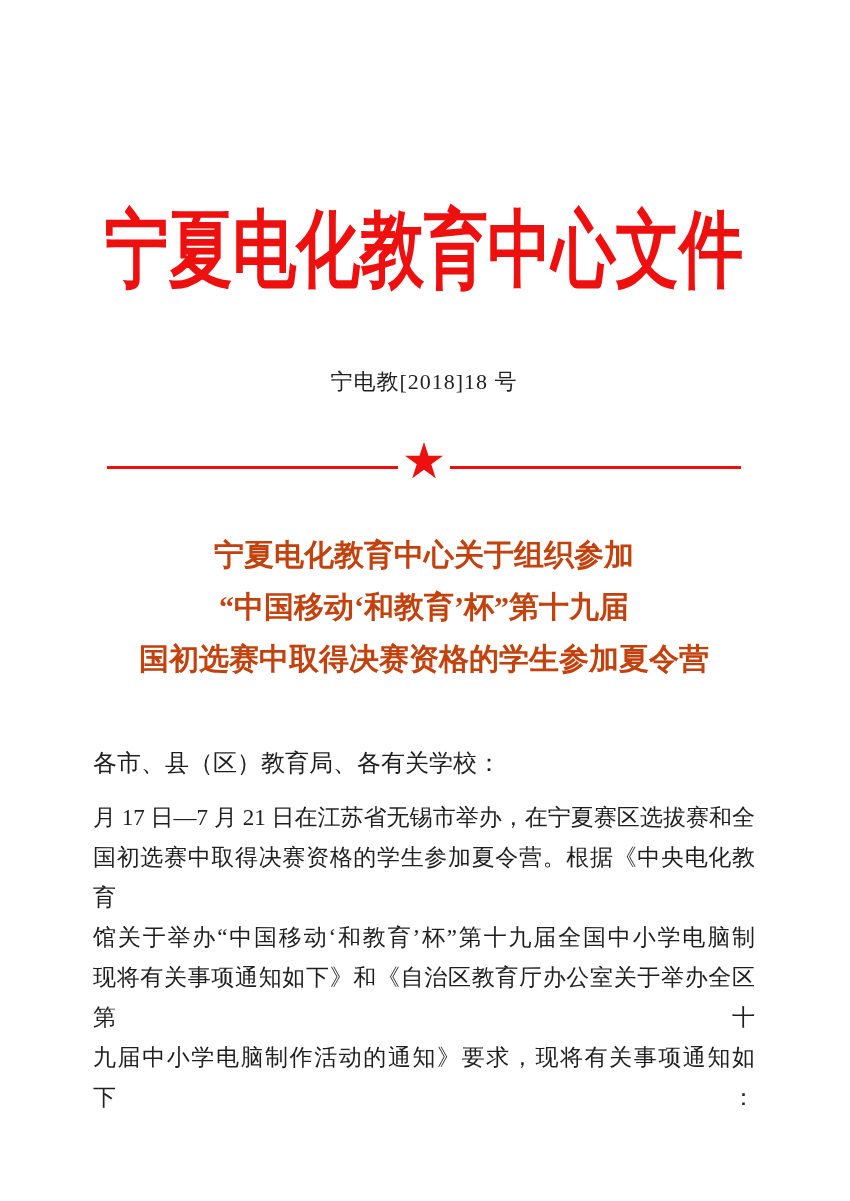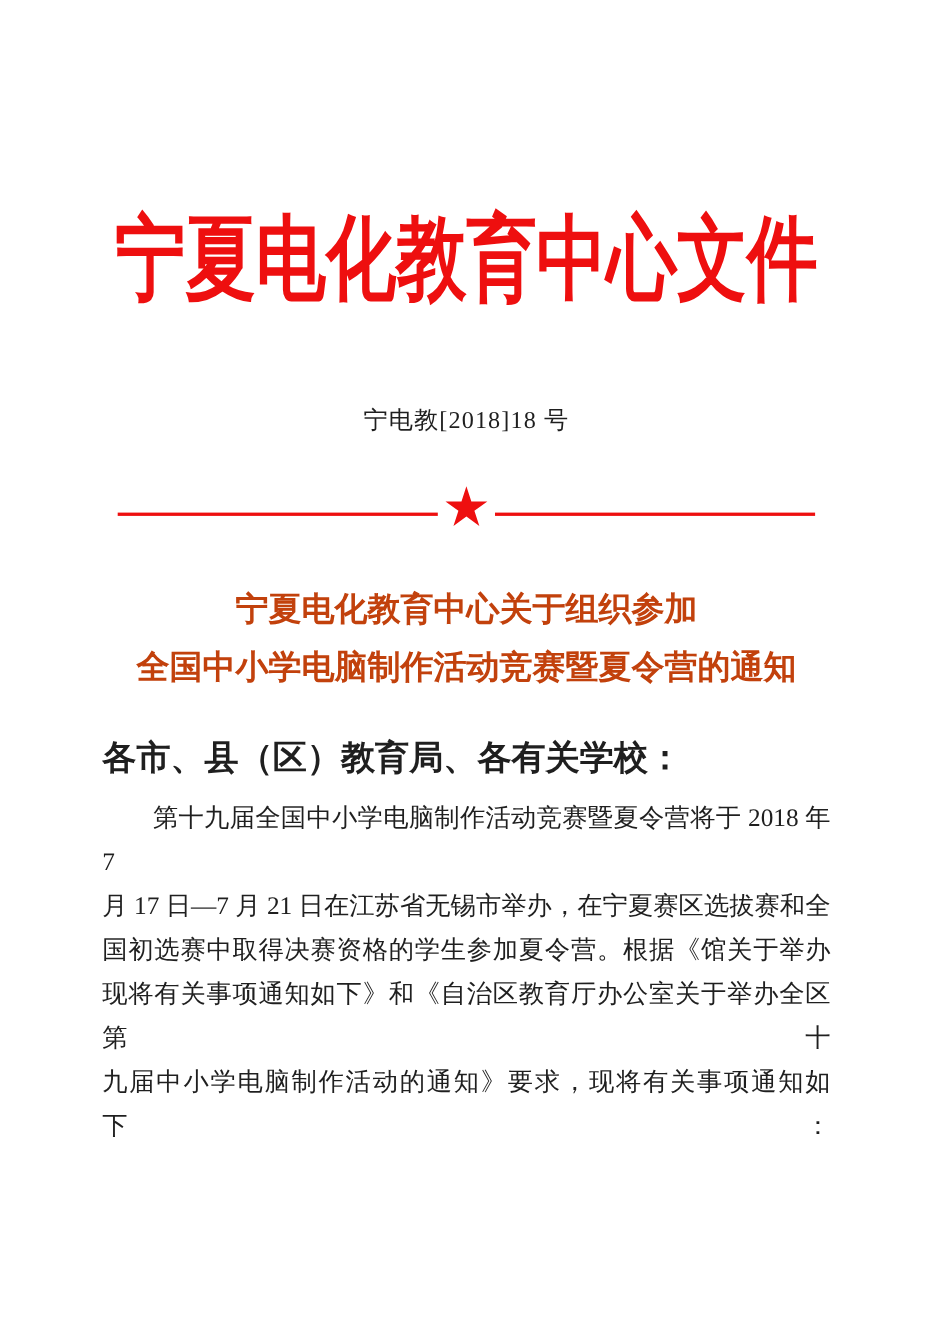--- a/index.html
+++ b/index.html
@@ -14,21 +14,21 @@
     overflow:hidden;
   }
   .page{
     box-sizing:border-box;
     width:850px;height:1201px;
     padding:0 95px 0 93px;
   }
   
   .masthead{
     margin-top:195px;height:110px;
-    display:flex;align-items:flex-start;justify-content:center;
+    display:flex;align-items:center;justify-content:center;
   }
   .masthead-title{
     font-size:84px;font-weight:700;line-height:1;
     color:var(--red);white-space:nowrap;
     transform:scaleX(0.76);
   }
   
   .doc-number{
     margin-top:62px;text-align:center;
     font-size:22px;letter-spacing:1px;line-height:30px;
@@ -42,21 +42,21 @@
   .star-wrap{flex:0 0 auto;}
   .star-wrap svg{display:block;transform:translateY(-6px);}
   
   .doc-title{
     margin-top:40px;text-align:center;
     font-size:30px;font-weight:700;line-height:52px;
     color:#c2410c;
   }
   
   .salutation{
-    margin-top:36px;font-size:31px;line-height:40px;font-weight:bold;
+    margin-top:58px;font-size:24px;line-height:40px;
   }
   .paragraph{
     margin-top:15px;font-size:23px;line-height:40px;
   }
   .para-line{
     text-align:justify;text-align-last:justify;
     text-justify:inter-character;
   }
   .para-line.indent{text-indent:2em;}
 </style>
@@ -76,26 +76,27 @@
     <div class="star-wrap">
       <svg width="40" height="40" viewBox="0 0 40 40" aria-hidden="true">
         <polygon fill="#ee0f0f" points="20,1 24.49,14.82 39.02,14.82 27.27,23.36 31.76,37.18 20,28.64 8.24,37.18 12.73,23.36 0.98,14.82 15.51,14.82"></polygon>
       </svg>
     </div>
     <div class="divider-line"></div>
   </div>
 
   <div class="doc-title">
     <div>宁夏电化教育中心关于组织参加</div>
-    <div>全国中小学电脑制作活动竞赛暨夏令营的通知</div>
+    <div>“中国移动‘和教育’杯”第十九届</div>
+    <div>国初选赛中取得决赛资格的学生参加夏令营</div>
   </div>
 
   <div class="salutation">各市、县（区）教育局、各有关学校：</div>
 
   <div class="paragraph">
-    <div class="para-line indent">第十九届全国中小学电脑制作活动竞赛暨夏令营将于 2018 年 7</div>
     <div class="para-line">月 17 日—7 月 21 日在江苏省无锡市举办，在宁夏赛区选拔赛和全</div>
-    <div class="para-line">国初选赛中取得决赛资格的学生参加夏令营。根据《馆关于举办</div>
+    <div class="para-line">国初选赛中取得决赛资格的学生参加夏令营。根据《中央电化教育</div>
+    <div class="para-line">馆关于举办“中国移动‘和教育’杯”第十九届全国中小学电脑制</div>
     <div class="para-line">现将有关事项通知如下》和《自治区教育厅办公室关于举办全区第十</div>
     <div class="para-line">九届中小学电脑制作活动的通知》要求，现将有关事项通知如下：</div>
   </div>
 
 </div>
 
 </body></html>

